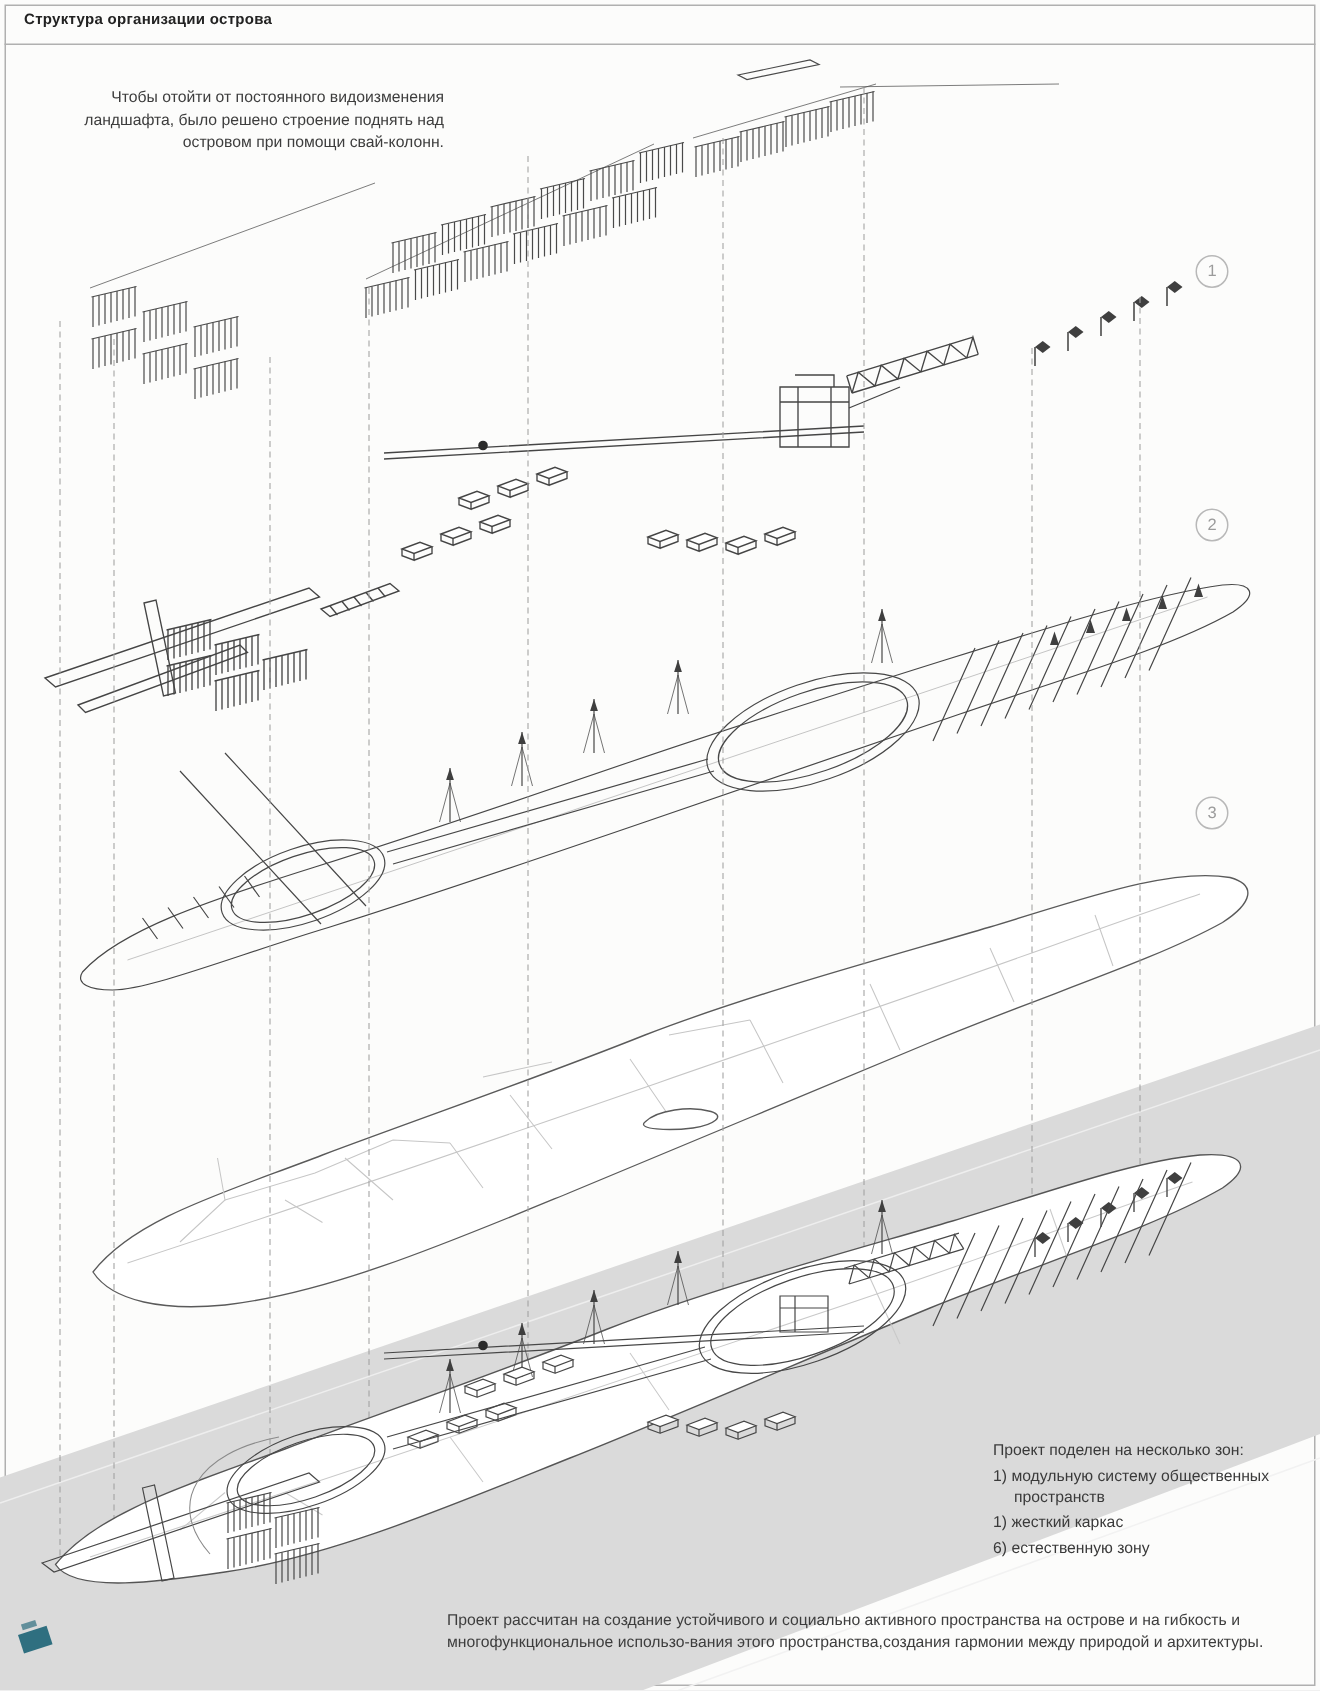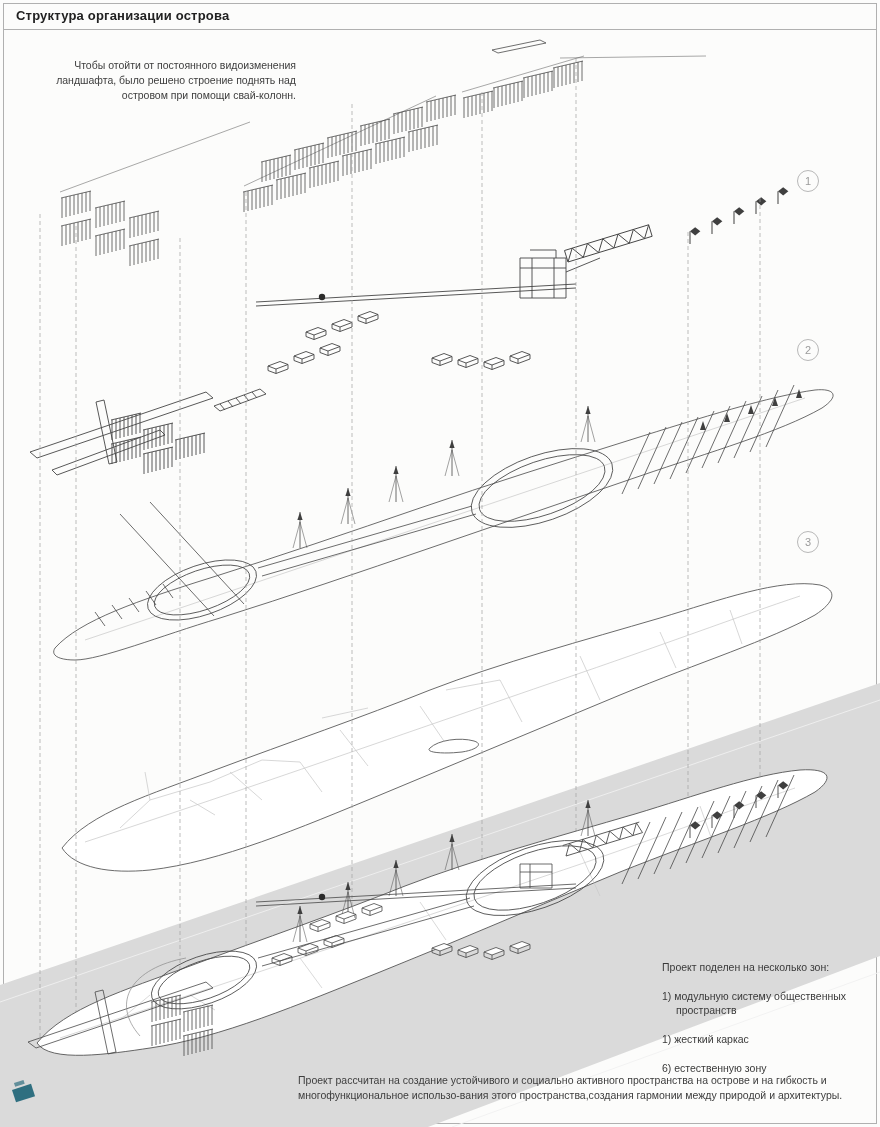--- a/index.html
+++ b/index.html
@@ -4,28 +4,28 @@
 <style>
   html,body{margin:0;padding:0;background:#e8e8e8;}
   .page{
     position:relative;width:880px;height:1127px;margin:0 auto;
     background:#fcfcfb;overflow:hidden;
     font-family:"Liberation Sans",sans-serif;color:#3a3a3a;
   }
   .frame{position:absolute;inset:3px;border:1px solid #b0b0b0;pointer-events:none;}
   .title-rule{position:absolute;left:3px;right:3px;top:29px;border-top:1px solid #b0b0b0;}
   .page-title{
-    position:absolute;left:16px;top:8px;font-size:13px;font-weight:bold;color:#222;
+    position:absolute;left:16px;top:8px;font-size:10px;font-weight:bold;color:#222;
     letter-spacing:.2px;
   }
   .note{position:absolute;font-size:10.5px;line-height:1.45;color:#3d3d3d;}
   .note-tl{left:38px;top:58px;width:258px;text-indent:20px;text-align:right;}
   .note-tr{left:672px;top:88px;width:176px;text-align:left;}
   .zones{position:absolute;left:662px;top:960px;width:190px;font-size:10.5px;line-height:1.4;}
-  .zones .zitem{padding-left:14px;text-indent:-14px;margin-top:14px;}
+  .zones .zitem{padding-left:14px;text-indent:-14px;margin-top:2px;}
   .note-bottom{right:34px;top:1049px;width:548px;margin-top:24px;}
   .marker{
     position:absolute;width:20px;height:20px;border:1px solid #b8b8b8;border-radius:50%;
     display:flex;align-items:center;justify-content:center;font-size:11px;color:#9b9b9b;
     background:transparent;
   }
   .m1{left:797px;top:170px;}
   .m2{left:797px;top:339px;}
   .m3{left:797px;top:531px;}
   svg.diagram{position:absolute;left:0;top:0;}

